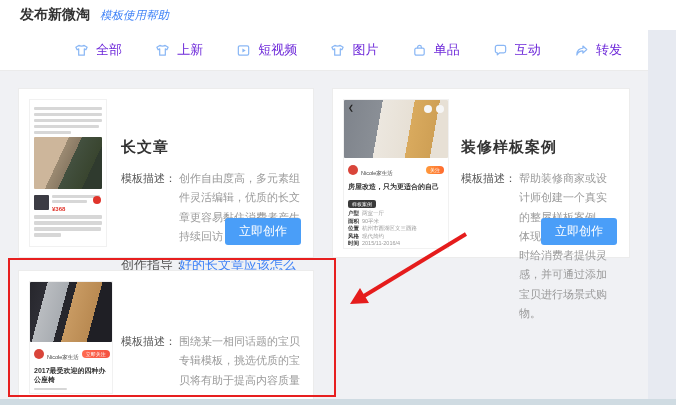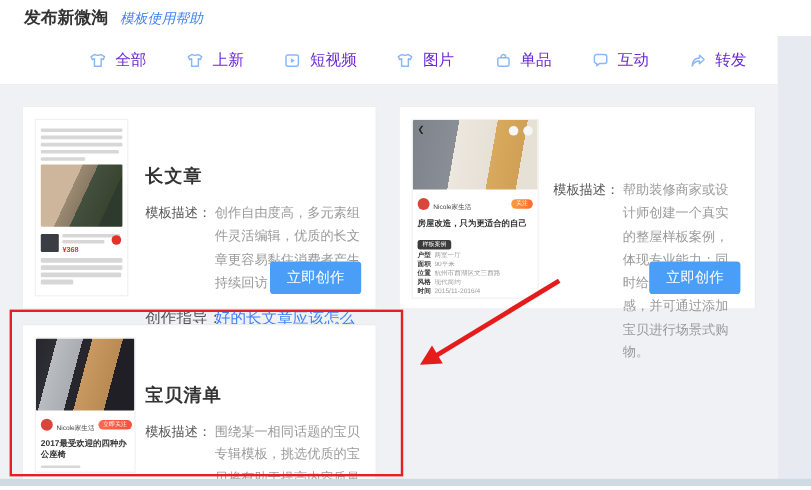--- a/index.html
+++ b/index.html
@@ -244,20 +244,21 @@
           <span>现代简约</span>
         </div>
       <div class="prow">
           <b>时间</b>
           <span>2015/11-2016/4</span>
         </div>
       
       
     </div>
     <div class="cbody cbody-decor">
+      <div class="ctitle">装修样板案例</div>
       <div class="cdesc">
         <span class="lbl">模板描述：</span>
         <span>帮助装修商家或设计师创建一个真实的整屋样板案例，体现专业能力；同时给消费者提供灵感，并可通过添加宝贝进行场景式购物。</span>
       </div>
     </div>
     <button class="cta">立即创作</button>
   </div>
 
   <div class="card card-list">
     <div class="pv pv3">
@@ -271,21 +272,20 @@
         <span class="pill pill-red">立即关注</span>
       </div>
       <div class="pvtitle">2017最受欢迎的四种办公座椅</div>
       <div class="pvpad">
         <i class="sk" style="width:45%;height:2.5px"></i>
         <i class="sk" style="width:100%;height:3px"></i>
 
       </div>
     </div>
     <div class="cbody cbody-list">
-      <div class="ctitle">宝贝清单</div>
       <div class="cdesc">
         <span class="lbl">模板描述：</span>
         <span>围绕某一相同话题的宝贝专辑模板，挑选优质的宝贝将有助于提高内容质量</span>
       </div>
     </div>
   </div>
 
   <div class="redbox"></div>
   <svg class="arrow-svg" width="676" height="408" viewBox="0 0 676 408">
     <line x1="466" y1="234" x2="364" y2="296" stroke="#e51c1c" stroke-width="4"></line>

